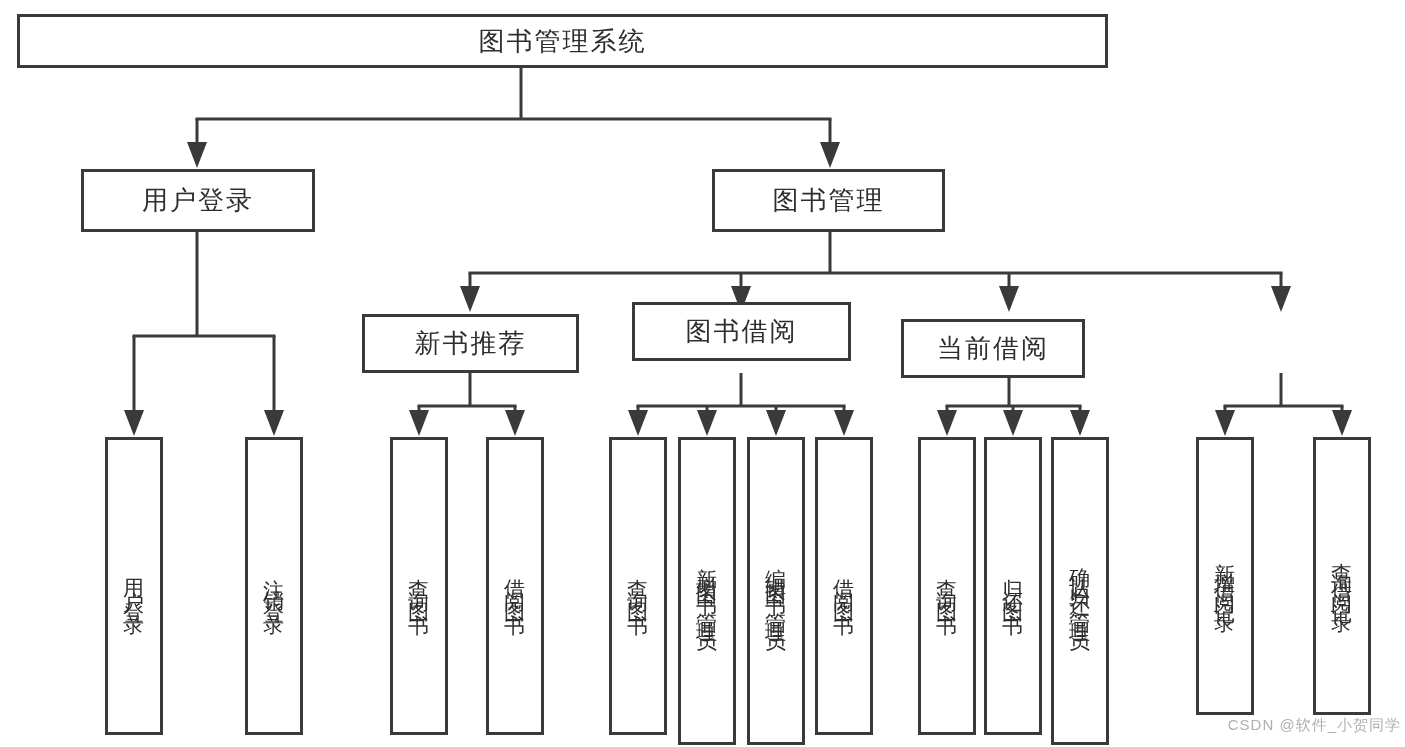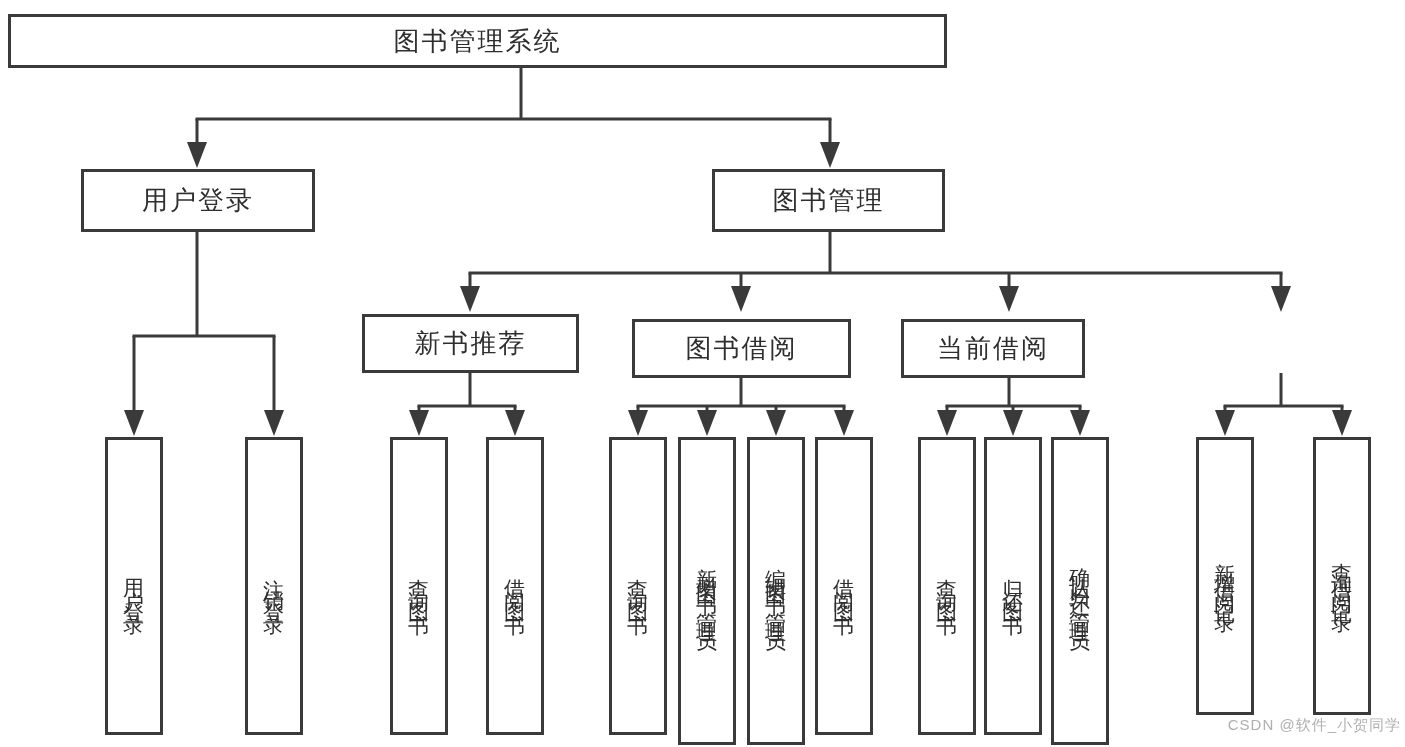--- a/index.html
+++ b/index.html
@@ -130,27 +130,27 @@
       <polygon points="766,410 786,410 776,436"></polygon>
       <polygon points="834,410 854,410 844,436"></polygon>
       <polygon points="937,410 957,410 947,436"></polygon>
       <polygon points="1003,410 1023,410 1013,436"></polygon>
       <polygon points="1070,410 1090,410 1080,436"></polygon>
       <polygon points="1215,410 1235,410 1225,436"></polygon>
       <polygon points="1332,410 1352,410 1342,436"></polygon>
     </g>
   </svg>
 
-  <div class="node" style="left:8px;top:14px;width:939px;height:54px">图书管理系统</div>
+  <div class="node" style="left:17px;top:14px;width:1091px;height:54px">图书管理系统</div>
 
   <div class="node" style="left:81px;top:169px;width:234px;height:63px">用户登录</div>
   <div class="node" style="left:712px;top:169px;width:233px;height:63px">图书管理</div>
 
   <div class="node" style="left:362px;top:314px;width:217px;height:59px">新书推荐</div>
-  <div class="node" style="left:632px;top:319px;width:219px;height:59px">图书借阅</div>
+  <div class="node" style="left:632px;top:302px;width:219px;height:59px">图书借阅</div>
   <div class="node" style="left:901px;top:319px;width:184px;height:59px">当前借阅</div>
 
   <div class="leaf h-std" style="left:105px">
     <span class="vtext">用户登录</span>
   </div>
   <div class="leaf h-std" style="left:245px">
     <span class="vtext">注销登录</span>
   </div>
 
   <div class="leaf h-std" style="left:390px">

